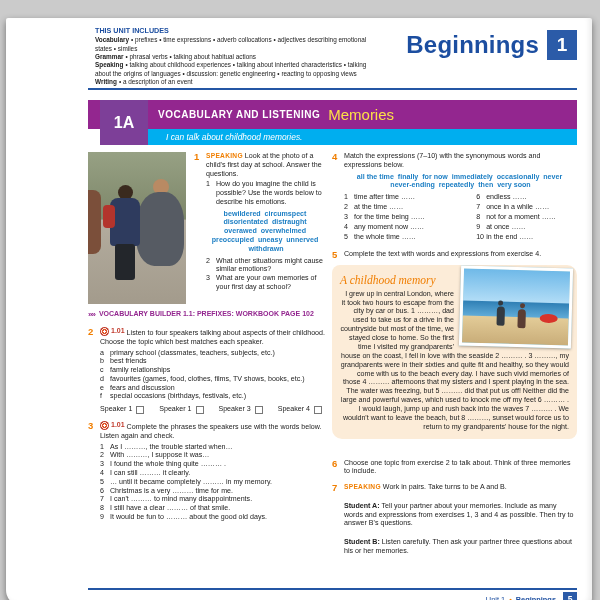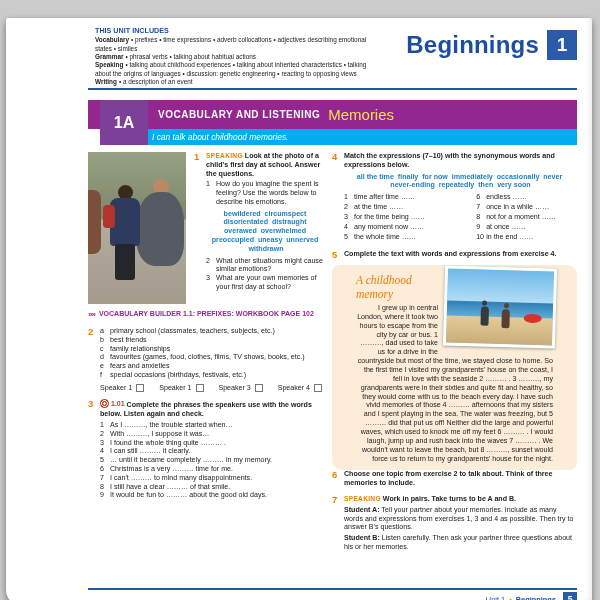--- a/index.html
+++ b/index.html
@@ -16,48 +16,48 @@
   .unit-num{width:30px;height:30px;background:#2b5ba8;color:#fff;font-weight:bold;font-size:19px;
             display:flex;align-items:center;justify-content:center}
   .rule-top{position:absolute;left:82px;top:70px;width:489px;height:2px;background:#2456a4}
   
   .banner{position:absolute;left:82px;top:82px;width:489px;height:29px;background:#93268f;display:flex;align-items:center;padding-left:70px;gap:8px}
   .code-box{position:absolute;left:94px;top:82px;width:48px;height:45px;background:#7d3f98;z-index:2;
             display:flex;align-items:center;justify-content:center;color:#fff;font-weight:bold;font-size:16px}
   .strand{color:#fff;font-weight:bold;font-size:10px;letter-spacing:.5px}
   .banner-title{color:#fde047;font-size:15px}
   .canbar{position:absolute;left:142px;top:111px;width:429px;height:16px;background:#00aeef;color:#fff;
-          font-style:italic;font-size:8.4px;display:flex;align-items:center;padding-left:4px}
+          font-style:italic;font-size:8.4px;display:flex;align-items:center;padding-left:18px}
   
   .col-left{position:absolute;left:82px;top:134px;width:238px;font-size:7.1px;line-height:1.24}
   .col-right{position:absolute;left:326px;top:134px;width:245px;font-size:7.1px;line-height:1.24}
   .ex{display:flex;margin-bottom:7px}
   .exnum{color:#f07e00;font-weight:bold;font-size:9.5px;width:12px;flex:none;line-height:1.1}
   .exbody{flex:1;min-width:0}
   .intro{margin-bottom:2px}
-  .intro b{font-weight:bold}
+  .intro b{font-weight:normal}
   .tag{color:#f07e00;font-weight:bold;font-size:6.6px;letter-spacing:.3px}
   .audio{display:inline-flex;align-items:center;gap:2px;vertical-align:-1px}
   .disc{width:9px;height:9px;border-radius:50%;flex:none;
         background:radial-gradient(circle,#fff 0 1.2px,#e0542a 1.2px 2.6px,#fbe3d8 2.6px 3.2px,#c0392b 3.2px)}
   .audnum{font-weight:bold;color:#c0392b;font-size:7px}
   .qrow{display:flex}
   .qn{width:10px;flex:none}
   .pool{font-weight:bold;text-align:center;margin:3px 4px}
   .pool-blue{color:#1d7fc4}
   .pool-red{color:#e8490f}
   .vb{display:flex;gap:4px;color:#93268f;font-weight:bold;font-size:7px;margin:2px 0 7px;line-height:1.25}
   .chev{flex:none;font-size:8px;letter-spacing:-1px}
   .speakers{display:flex;justify-content:space-between;margin-top:4px;padding-right:4px}
   .spk{display:inline-flex;align-items:center;gap:4px}
   .abox{display:inline-block;width:8px;height:8px;border:1px solid #777;background:#fff}
   .mgrid{display:grid;grid-template-columns:55% 45%;column-gap:4px;margin-top:2px}
   .mrow{display:flex;line-height:1.4}
   
-  .membox{background:#fcecd8;border-radius:8px 10px 8px 10px;padding:8px 24px 7px;margin:2px 0 0;overflow:hidden}
+  .membox{background:#fcecd8;border-radius:8px 10px 8px 10px;padding:8px 8px 7px;margin:2px 0 20px;overflow:hidden}
   .memtitle{font-family:"Liberation Serif",serif;font-style:italic;color:#f07e00;font-size:11.5px;margin-bottom:3px}
   .memphoto{float:right;width:112px;height:80px;margin:-6px -3px 4px 6px;border:3px solid #fff;
             box-shadow:0 1px 3px rgba(0,0,0,.35);transform:rotate(1.6deg);position:relative;overflow:hidden;background:#9cd}
   .memtext{font-size:7.1px;line-height:1.25;text-align:right}
   .bp-sky{position:absolute;left:0;right:0;top:0;height:45%;background:linear-gradient(#6fb9e8,#b4def7)}
   .bp-sea{position:absolute;left:0;right:0;top:43%;height:22%;background:linear-gradient(#2f7fb5,#63aeda)}
   .bp-sand{position:absolute;left:0;right:0;bottom:0;height:37%;background:linear-gradient(#e3cc98,#c9ad79)}
   .bp-fig{position:absolute;width:8px;height:19px;background:#333a41;border-radius:4px 4px 2px 2px}
   .bp-fig::before{content:"";position:absolute;top:-6px;left:1.5px;width:5px;height:5px;border-radius:50%;background:#333a41}
   .bp-fig1{left:32%;bottom:24%}
@@ -68,21 +68,21 @@
   .photo1{width:98px;height:152px;flex:none;margin-right:8px;position:relative;overflow:hidden;
           background:linear-gradient(#97a184 0%,#7d8669 44%,#b3ac9e 45%,#a39b8c 100%)}
   .p1-adult{position:absolute;right:2px;top:40px;width:48px;height:74px;background:#565b63;border-radius:46% 40% 30% 38%}
   .p1-adult-head{position:absolute;right:17px;top:27px;width:16px;height:16px;background:#b98a63;border-radius:50%}
   .p1-side{position:absolute;left:-7px;top:38px;width:20px;height:64px;background:#7b4f3a;border-radius:8px}
   .p1-child-head{position:absolute;left:30px;top:33px;width:15px;height:15px;background:#3a2a1e;border-radius:50%}
   .p1-child-body{position:absolute;left:22px;top:46px;width:30px;height:48px;background:#2e3b5e;border-radius:8px 8px 4px 4px}
   .p1-backpack{position:absolute;left:15px;top:53px;width:12px;height:23px;background:#b3342c;border-radius:4px}
   .p1-legs{position:absolute;left:27px;top:92px;width:20px;height:36px;background:#23262b;border-radius:3px}
   
-  .stud{margin-top:2px}
+  .stud{margin-top:10px}
   .stud b{font-weight:bold}
   
   .footer-rule{position:absolute;left:82px;top:570px;width:489px;height:1.6px;background:#2456a4}
   .footrow{position:absolute;left:82px;top:574px;width:489px;display:flex;align-items:center;justify-content:flex-end;gap:4px;font-size:7.4px}
   .funit{color:#1c4ea0}
   .fdot{color:#f07e00;font-weight:bold}
   .fname{color:#1c4ea0;font-weight:bold}
   .pagebox{width:14px;height:14px;background:#2b5ba8;color:#fff;font-weight:bold;font-size:8.5px;
            display:flex;align-items:center;justify-content:center;margin-left:3px}
 </style>
@@ -124,21 +124,21 @@
         <div class="p1-backpack"></div>
         <div class="p1-legs"></div>
       </div>
 
       <section class="ex" style="margin-bottom:0">
         <span class="exnum">1</span>
         <div class="exbody">
           <p class="intro"><span class="tag">SPEAKING</span> <b>Look at the photo of a child's first day at school. Answer the questions.</b></p>
           <div class="qrow">
               <span class="qn">1</span>
-              <span>How do you imagine the spent is feeling? Use the words below to describe his emotions.</span>
+              <span>How do you imagine the child is possible? Use the words below to describe his emotions.</span>
             </div>
           <p class="pool pool-blue">bewildered&nbsp; circumspect&nbsp; disorientated&nbsp; distraught&nbsp; overawed&nbsp; overwhelmed&nbsp; preoccupied&nbsp; uneasy&nbsp; unnerved&nbsp; withdrawn</p>
           <div class="qrow">
               <span class="qn">2</span>
               <span>What other situations might cause similar emotions?</span>
             </div>
           <div class="qrow">
               <span class="qn">3</span>
               <span>What are your own memories of your first day at school?</span>
             </div>
@@ -147,39 +147,43 @@
     </div>
 
     <div class="vb">
       <span class="chev">»»</span>
       <span>VOCABULARY BUILDER 1.1: PREFIXES: WORKBOOK PAGE 102</span>
     </div>
 
     <section class="ex">
       <span class="exnum">2</span>
       <div class="exbody">
+        <p class="intro"><span class="audio">
+              <span class="disc"></span>
+              <span class="audnum">1.01</span>
+            </span> <b>Listen to four speakers talking about aspects of their childhood. Choose the topic which best matches each speaker.</b></p>
         <div class="qrow">
             <span class="qn">a</span>
             <span>primary school (classmates, teachers, subjects, etc.)</span>
           </div>
         <div class="qrow">
             <span class="qn">b</span>
             <span>best friends</span>
           </div>
         <div class="qrow">
             <span class="qn">c</span>
             <span>family relationships</span>
           </div>
         <div class="qrow">
             <span class="qn">d</span>
             <span>favourites (games, food, clothes, films, TV shows, books, etc.)</span>
           </div>
         <div class="qrow">
             <span class="qn">e</span>
-            <span>fears and anxieties</span>
+            <span>fears and discussion</span>
           </div>
         <div class="qrow">
             <span class="qn">f</span>
             <span>special occasions (birthdays, festivals, etc.)</span>
           </div>
         <div class="speakers">
           <span class="spk">
               <span>Speaker 1</span>
               <span class="abox"></span>
             </span>

